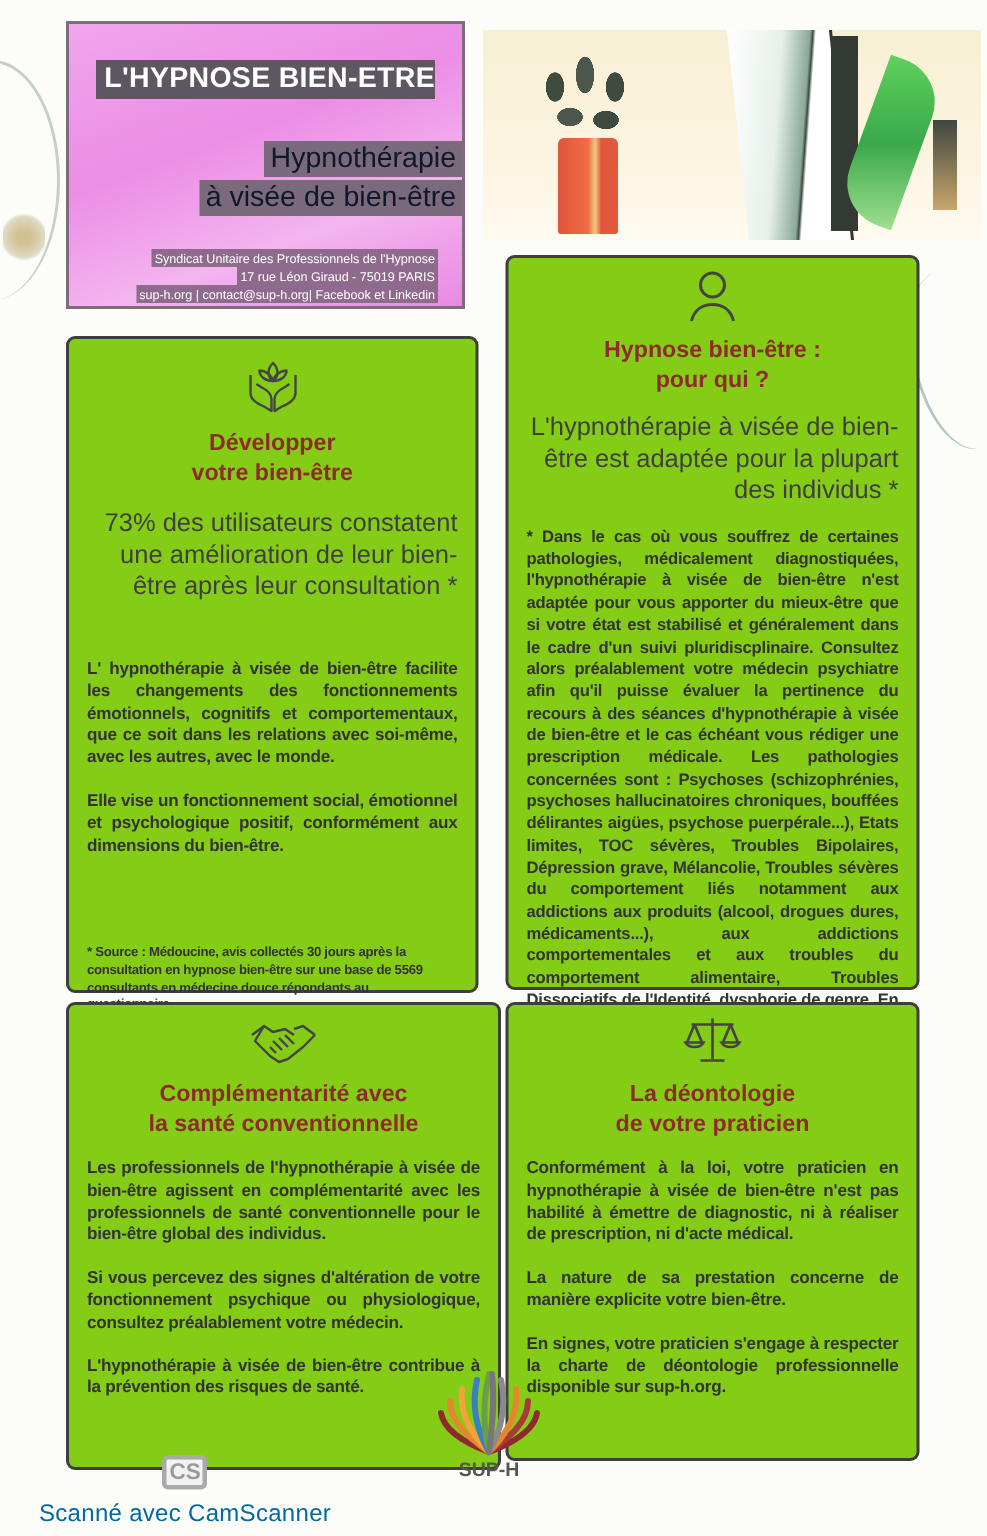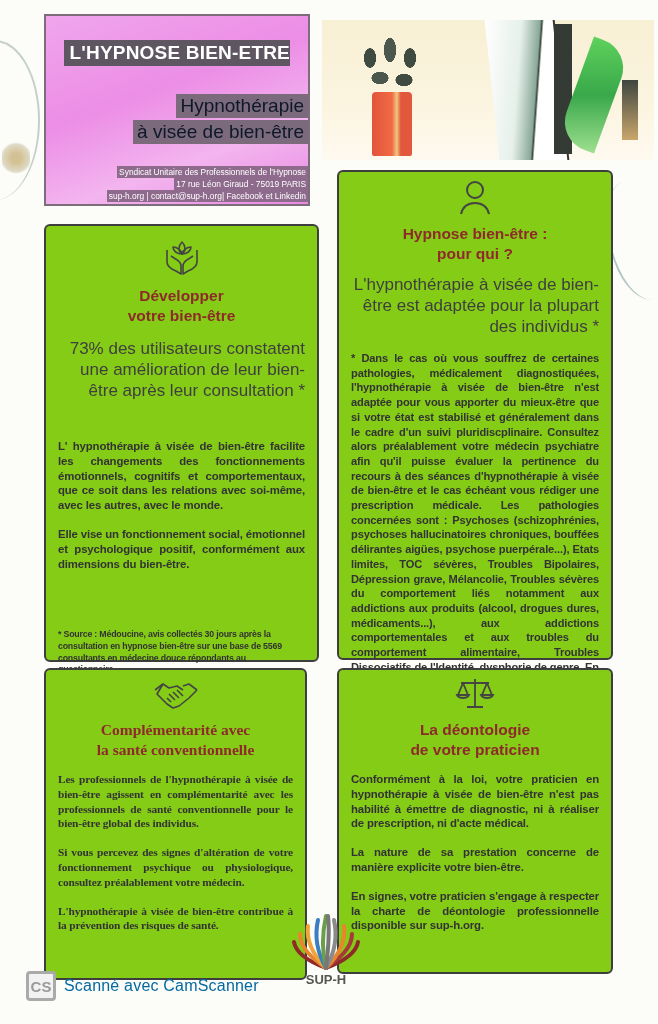--- a/index.html
+++ b/index.html
@@ -39,21 +39,21 @@
     padding: 2px 0; letter-spacing: .2px;
   }
   .banner-sub {
     position: absolute; left: 0; right: 0; top: 78px;
     font-size: 19px; line-height: 24px; color: #0f172a;
   }
   .banner-sub span {
     background: #7a6a7c; padding: 0 4px; display: inline-block; margin-bottom: 2px;
   }
   .banner-org {
-    position: absolute; left: 0; right: 0; top: 150px;
+    position: absolute; left: 0; right: 16px; top: 150px;
     font-size: 8.4px; line-height: 12px; color: #fff; padding-left: 32px;
   }
   .banner-org span { background: #8e6b8d; padding: 0 2px; display: inline-block; }
 
   
   .photo {
     position: absolute; left: 322px; top: 20px; width: 332px; height: 140px;
     background: linear-gradient(180deg, #f8f0d4 0%, #fbf4df 60%, #fffaf0 100%);
     overflow: hidden;
   }
@@ -123,36 +123,36 @@
     font-weight: bold; letter-spacing: -0.15px;
   }
   .card-body p + p { margin-top: 14px; }
   .card-note {
     font-size: 8.8px; line-height: 11.6px; color: #333; font-weight: bold;
     letter-spacing: -0.2px;
   }
 
   .card-1 { left: 44px; top: 224px; width: 275px; height: 438px; }
   .card-2 { left: 337px; top: 170px; width: 276px; height: 490px; }
-  .card-3 { left: 44px; top: 668px; width: 263px; height: 312px; font-family: Liberation Serif, serif; }
+  .card-3 { left: 44px; top: 668px; width: 290px; height: 312px; }
   .card-4 { left: 337px; top: 668px; width: 276px; height: 306px; }
 
   
   .logo {
     position: absolute; left: 288px; top: 912px; width: 76px; height: 80px;
   }
   .logo-text {
     position: absolute; left: 0; right: 0; top: 60px; text-align: center;
     font-weight: bold; font-size: 13px; color: #555;
   }
 
   
   .watermark {
     position: absolute; left: 26px; top: 970px; height: 32px;
-    display: flex; align-items: center; gap: 8px; color: #b0b0b0;
+    display: flex; align-items: center; gap: 8px; color: #b0b0b0; flex-direction: column;
   }
   .wm-badge {
     width: 30px; height: 30px; border: 3px solid #aaa; border-radius: 4px;
     color: #9a9a9a; font-weight: bold; font-size: 15px;
     display: flex; align-items: center; justify-content: center;
     background: #f2f2f2;
   }
   .wm-text { font-size: 16px; color: #0369a1; letter-spacing: .2px; }
 </style>
 </head>

